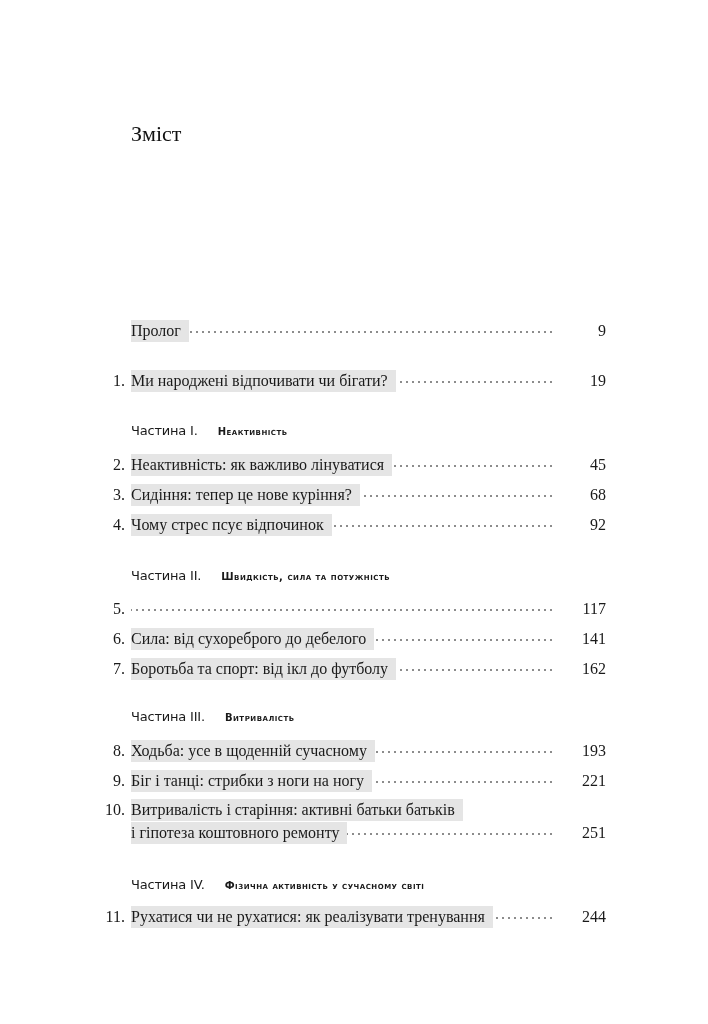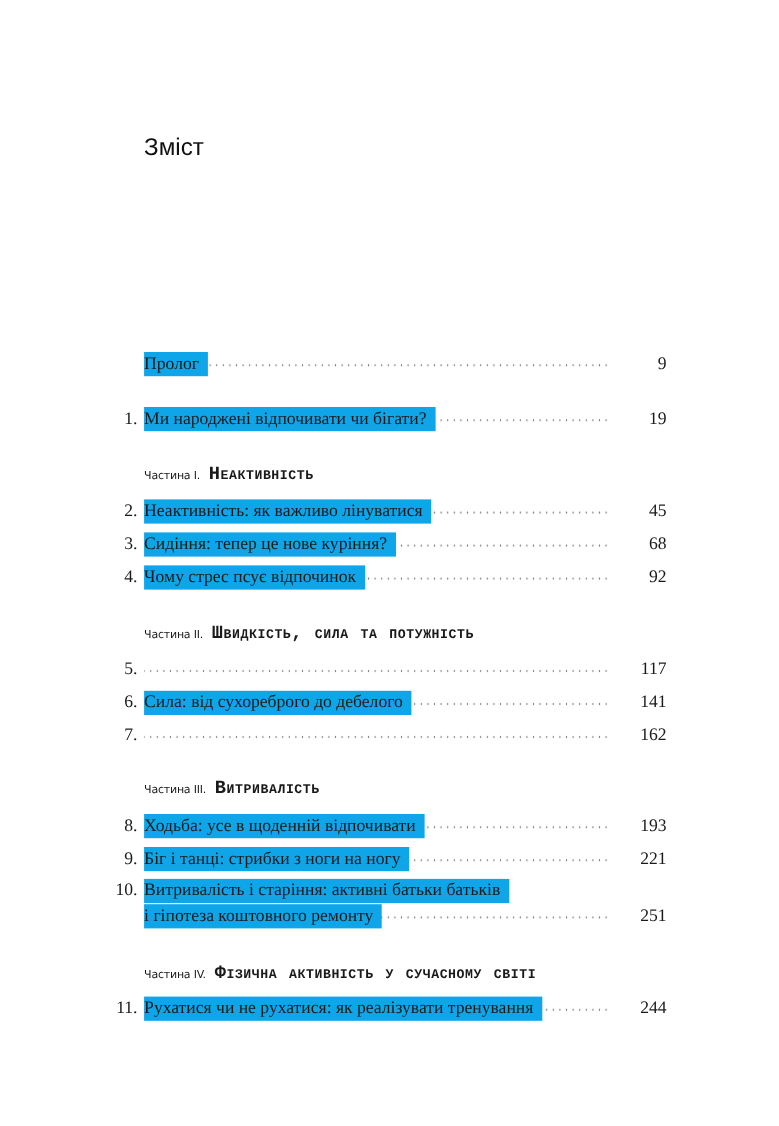--- a/index.html
+++ b/index.html
@@ -1,40 +1,40 @@
 <!DOCTYPE html>
 <html><head>
   <meta charset="utf-8">
   <style>
     html, body { margin: 0; padding: 0; background: #ffffff; }
     body { width: 708px; height: 1024px; position: relative; overflow: hidden; color: #1a1a1a; }
     .page-title {
       position: absolute; left: 131px; top: 106px;
-      font-family: Liberation Sans, sans-serif; font-size: 22px; font-weight: normal;
+      font-family: Liberation Serif, serif; font-size: 22px; font-weight: normal;
       letter-spacing: 0px; color: #111;
     }
     .toc { position: absolute; left: 0; top: 0; width: 708px; }
     .row {
       position: absolute; left: 0; width: 708px; height: 22px;
       font-family: "Liberation Serif", serif; font-size: 16px; line-height: 22px; color: #1a1a1a;
     }
     .num { position: absolute; right: 583px; text-align: right; white-space: nowrap; }
-    .title { position: absolute; left: 131px; white-space: nowrap; background: #0ea5e9; padding-right: 8px; }
+    .title { position: absolute; left: 131px; white-space: nowrap; background: #e5e5e5; padding-right: 8px; }
     .leader {
       position: absolute; left: 131px; width: 423px; top: 11px; height: 2px;
       background-image: radial-gradient(circle, #888 0.7px, transparent 0.9px);
       background-size: 6px 2px; background-repeat: repeat-x; background-position: right center;
     }
     .page { position: absolute; right: 102px; text-align: right; white-space: nowrap; background: #fff; }
     .part {
       position: absolute; left: 131px; height: 22px; line-height: 22px; white-space: nowrap;
       font-family: "DejaVu Sans", sans-serif; color: #1a1a1a;
     }
-    .part-label { font-size: 10px; font-weight: normal; letter-spacing: -0.2px; }
-    .part-name { font-size: 17px; font-weight: bold; font-variant: small-caps; letter-spacing: 0.5px; margin-left: 8px; font-family: Liberation Mono, monospace; }
+    .part-label { font-size: 13px; font-weight: normal; letter-spacing: -0.2px; }
+    .part-name { font-size: 10px; font-weight: bold; font-variant: small-caps; letter-spacing: 0.5px; margin-left: 20px; }
   </style>
 </head>
 <body>
 
 <h1 class="page-title">Зміст</h1>
 
 <div class="toc">
 
   <div class="row" style="top:320px">
     <span class="leader"></span>
@@ -83,31 +83,32 @@
   </div>
   <div class="row" style="top:628px">
     <span class="num">6.</span>
     <span class="leader"></span>
     <span class="title">Сила: від сухореброго до дебелого</span>
     <span class="page">141</span>
   </div>
   <div class="row" style="top:658px">
     <span class="num">7.</span>
     <span class="leader"></span>
+    <span class="title">Боротьба та спорт: від ікл до футболу</span>
     <span class="page">162</span>
   </div>
 
   <div class="part" style="top:705px">
     <span class="part-label">Частина III.</span><span class="part-name">Витривалість</span>
   </div>
 
   <div class="row" style="top:740px">
     <span class="num">8.</span>
     <span class="leader"></span>
-    <span class="title">Ходьба: усе в щоденній відпочивати</span>
+    <span class="title">Ходьба: усе в щоденній сучасному</span>
     <span class="page">193</span>
   </div>
   <div class="row" style="top:770px">
     <span class="num">9.</span>
     <span class="leader"></span>
     <span class="title">Біг і танці: стрибки з ноги на ногу</span>
     <span class="page">221</span>
   </div>
   <div class="row" style="top:799px">
     <span class="num">10.</span>

